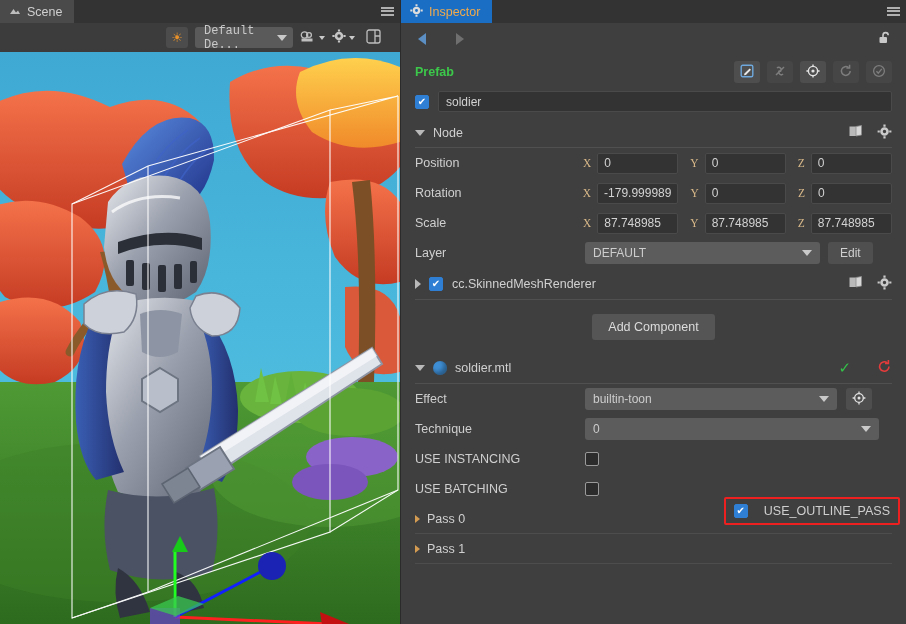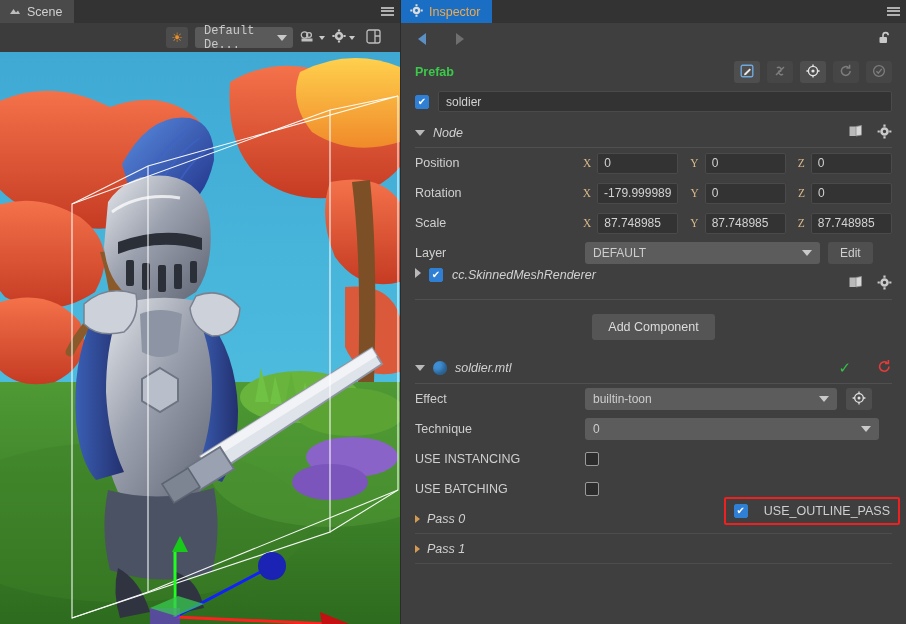--- a/index.html
+++ b/index.html
@@ -87,40 +87,40 @@
   .cb.boxed.on { background:#2f7fd4; border-color:#2f7fd4; }
   .name-input {
     flex:1; height: 21px; background: #333333; border:1px solid #4a4a4a; border-radius: 2px;
     color:#d2d2d2; font-size:12px; display:flex; align-items:center; padding: 0 7px;
   }
 
   .section-head { display:flex; align-items:center; height: 30px; margin-top: 6px;
       border-bottom: 1px solid #505050; }
   .arrow-d { width:0;height:0;border-left:5px solid transparent;border-right:5px solid transparent;border-top:6px solid #b9b9b9; margin-right:8px; }
   .arrow-r { width:0;height:0;border-top:5px solid transparent;border-bottom:5px solid transparent;border-left:6px solid #b9b9b9; margin-right:8px; }
-  .sec-title { font-size:12.5px; color:#d0d0d0;font-style:italic; }
+  .sec-title { font-size:12.5px; color:#d0d0d0; }
   .sec-icons { margin-left:auto; display:flex; gap:14px; align-items:center; color:#c8c8c8; }
 
   .prop-row { display:flex; align-items:center; height: 30px; }
   .prop-label { width: 170px; font-size:12.5px; color:#cfcfcf; }
   .axis { color: #d9b98a; font-size: 11.5px; font-family:"Liberation Serif", serif; margin-right:6px; }
   .num {
     height: 21px; background:#333333; border:1px solid #4a4a4a; border-radius:2px;
     color:#d2d2d2; font-size:12px; display:flex; align-items:center; padding:0 6px; width: 82px;
   }
   .num + .axis { margin-left: 12px; }
   .select {
     height: 22px; background:#5c5c5c; border-radius:3px; color:#cdcdcd; font-size:12px;
     display:flex; align-items:center; padding: 0 8px; gap: 2px;
   }
   .select .caret { margin-left:auto; }
   .edit-btn { height:22px; background:#4f4f4f; border-radius:3px; color:#d0d0d0; font-size:12px;
      display:flex;align-items:center;justify-content:center; padding:0 12px; margin-left: 8px; }
 
-  .comp-head { display:flex; height: 32px; border-bottom:1px solid #505050; }
+  .comp-head { display:flex; align-items:center; height: 32px; border-bottom:1px solid #505050; }
   .addcomp-wrap { display:flex; justify-content:center; padding: 14px 0 12px; }
   .addcomp { background:#555555; border-radius:3px; color:#dcdcdc; font-size:12.5px;
      padding: 6px 16px; }
 
   .mtl-head { display:flex; align-items:center; height: 32px; border-bottom:1px solid #505050; }
   .mtl-ball { width:14px;height:14px;border-radius:50%;background:#3f8fd6; margin-right:8px;
      box-shadow: inset -3px -3px 4px rgba(0,0,0,.35); flex:none; }
   .mtl-icons { margin-left:auto; display:flex; gap:26px; align-items:center; }
   .ok-ico { color:#34c24a; font-size:15px; }
   .reload-ico { color:#e63b3b; font-size:15px; }

